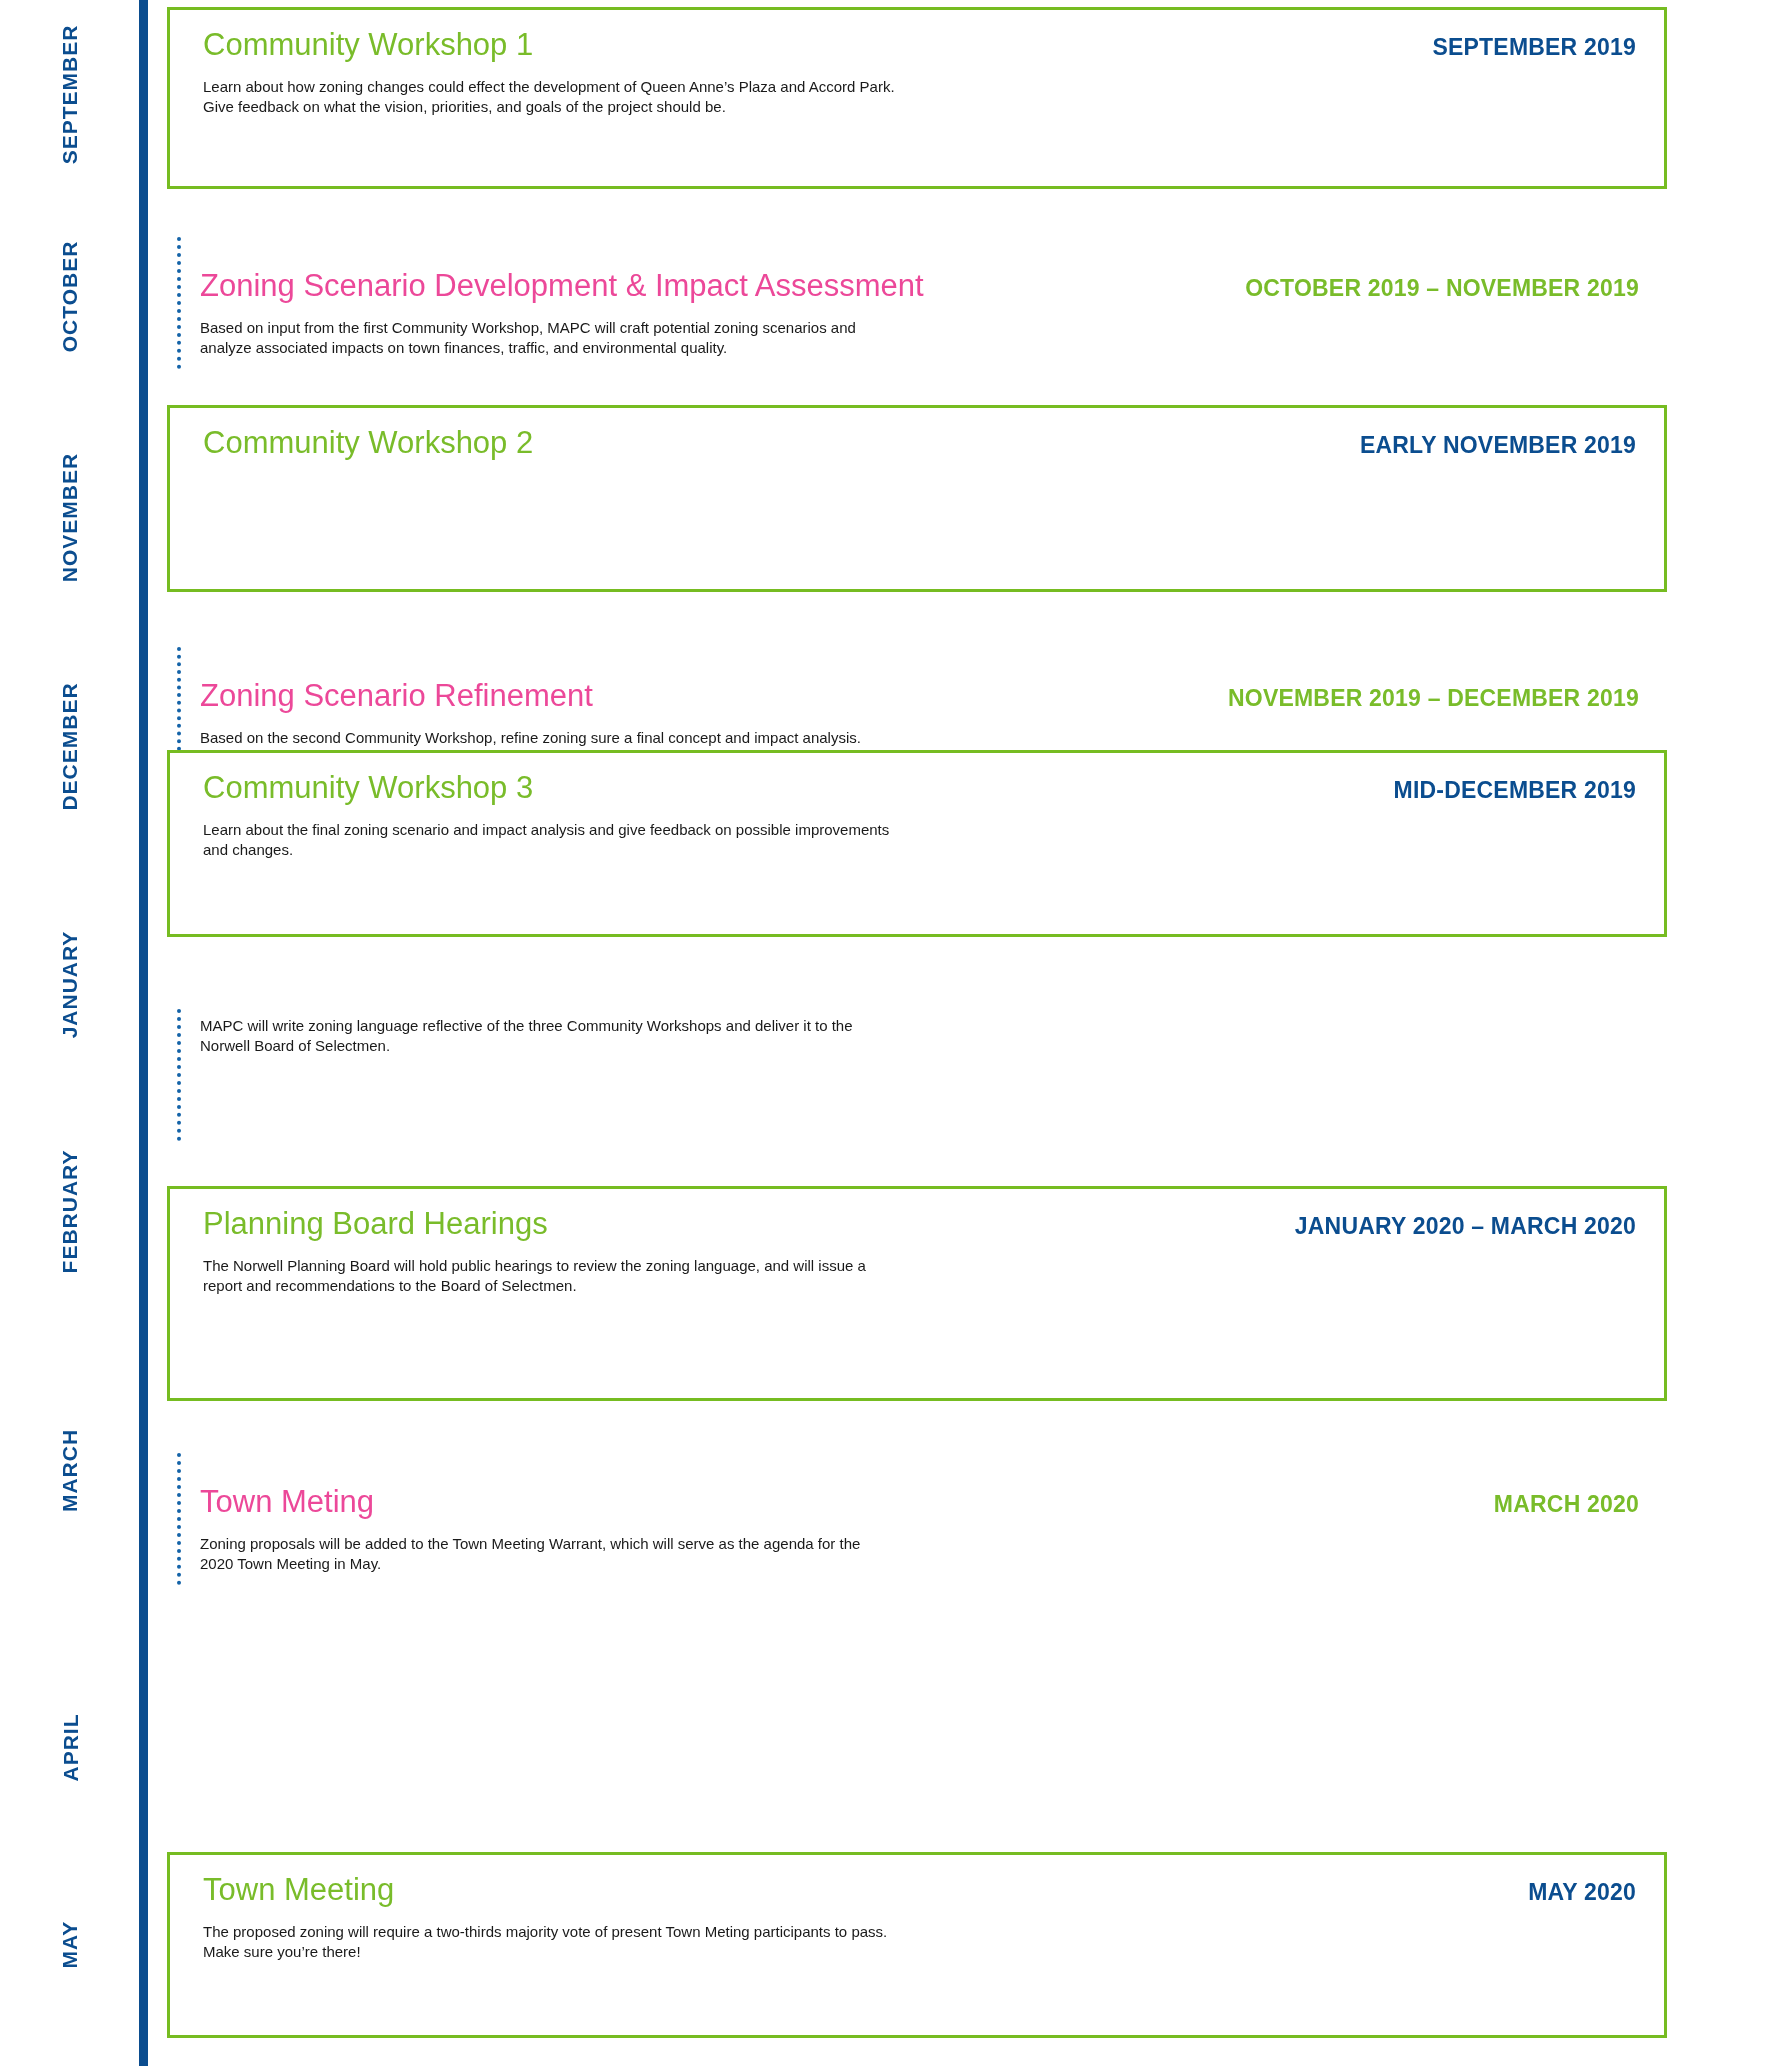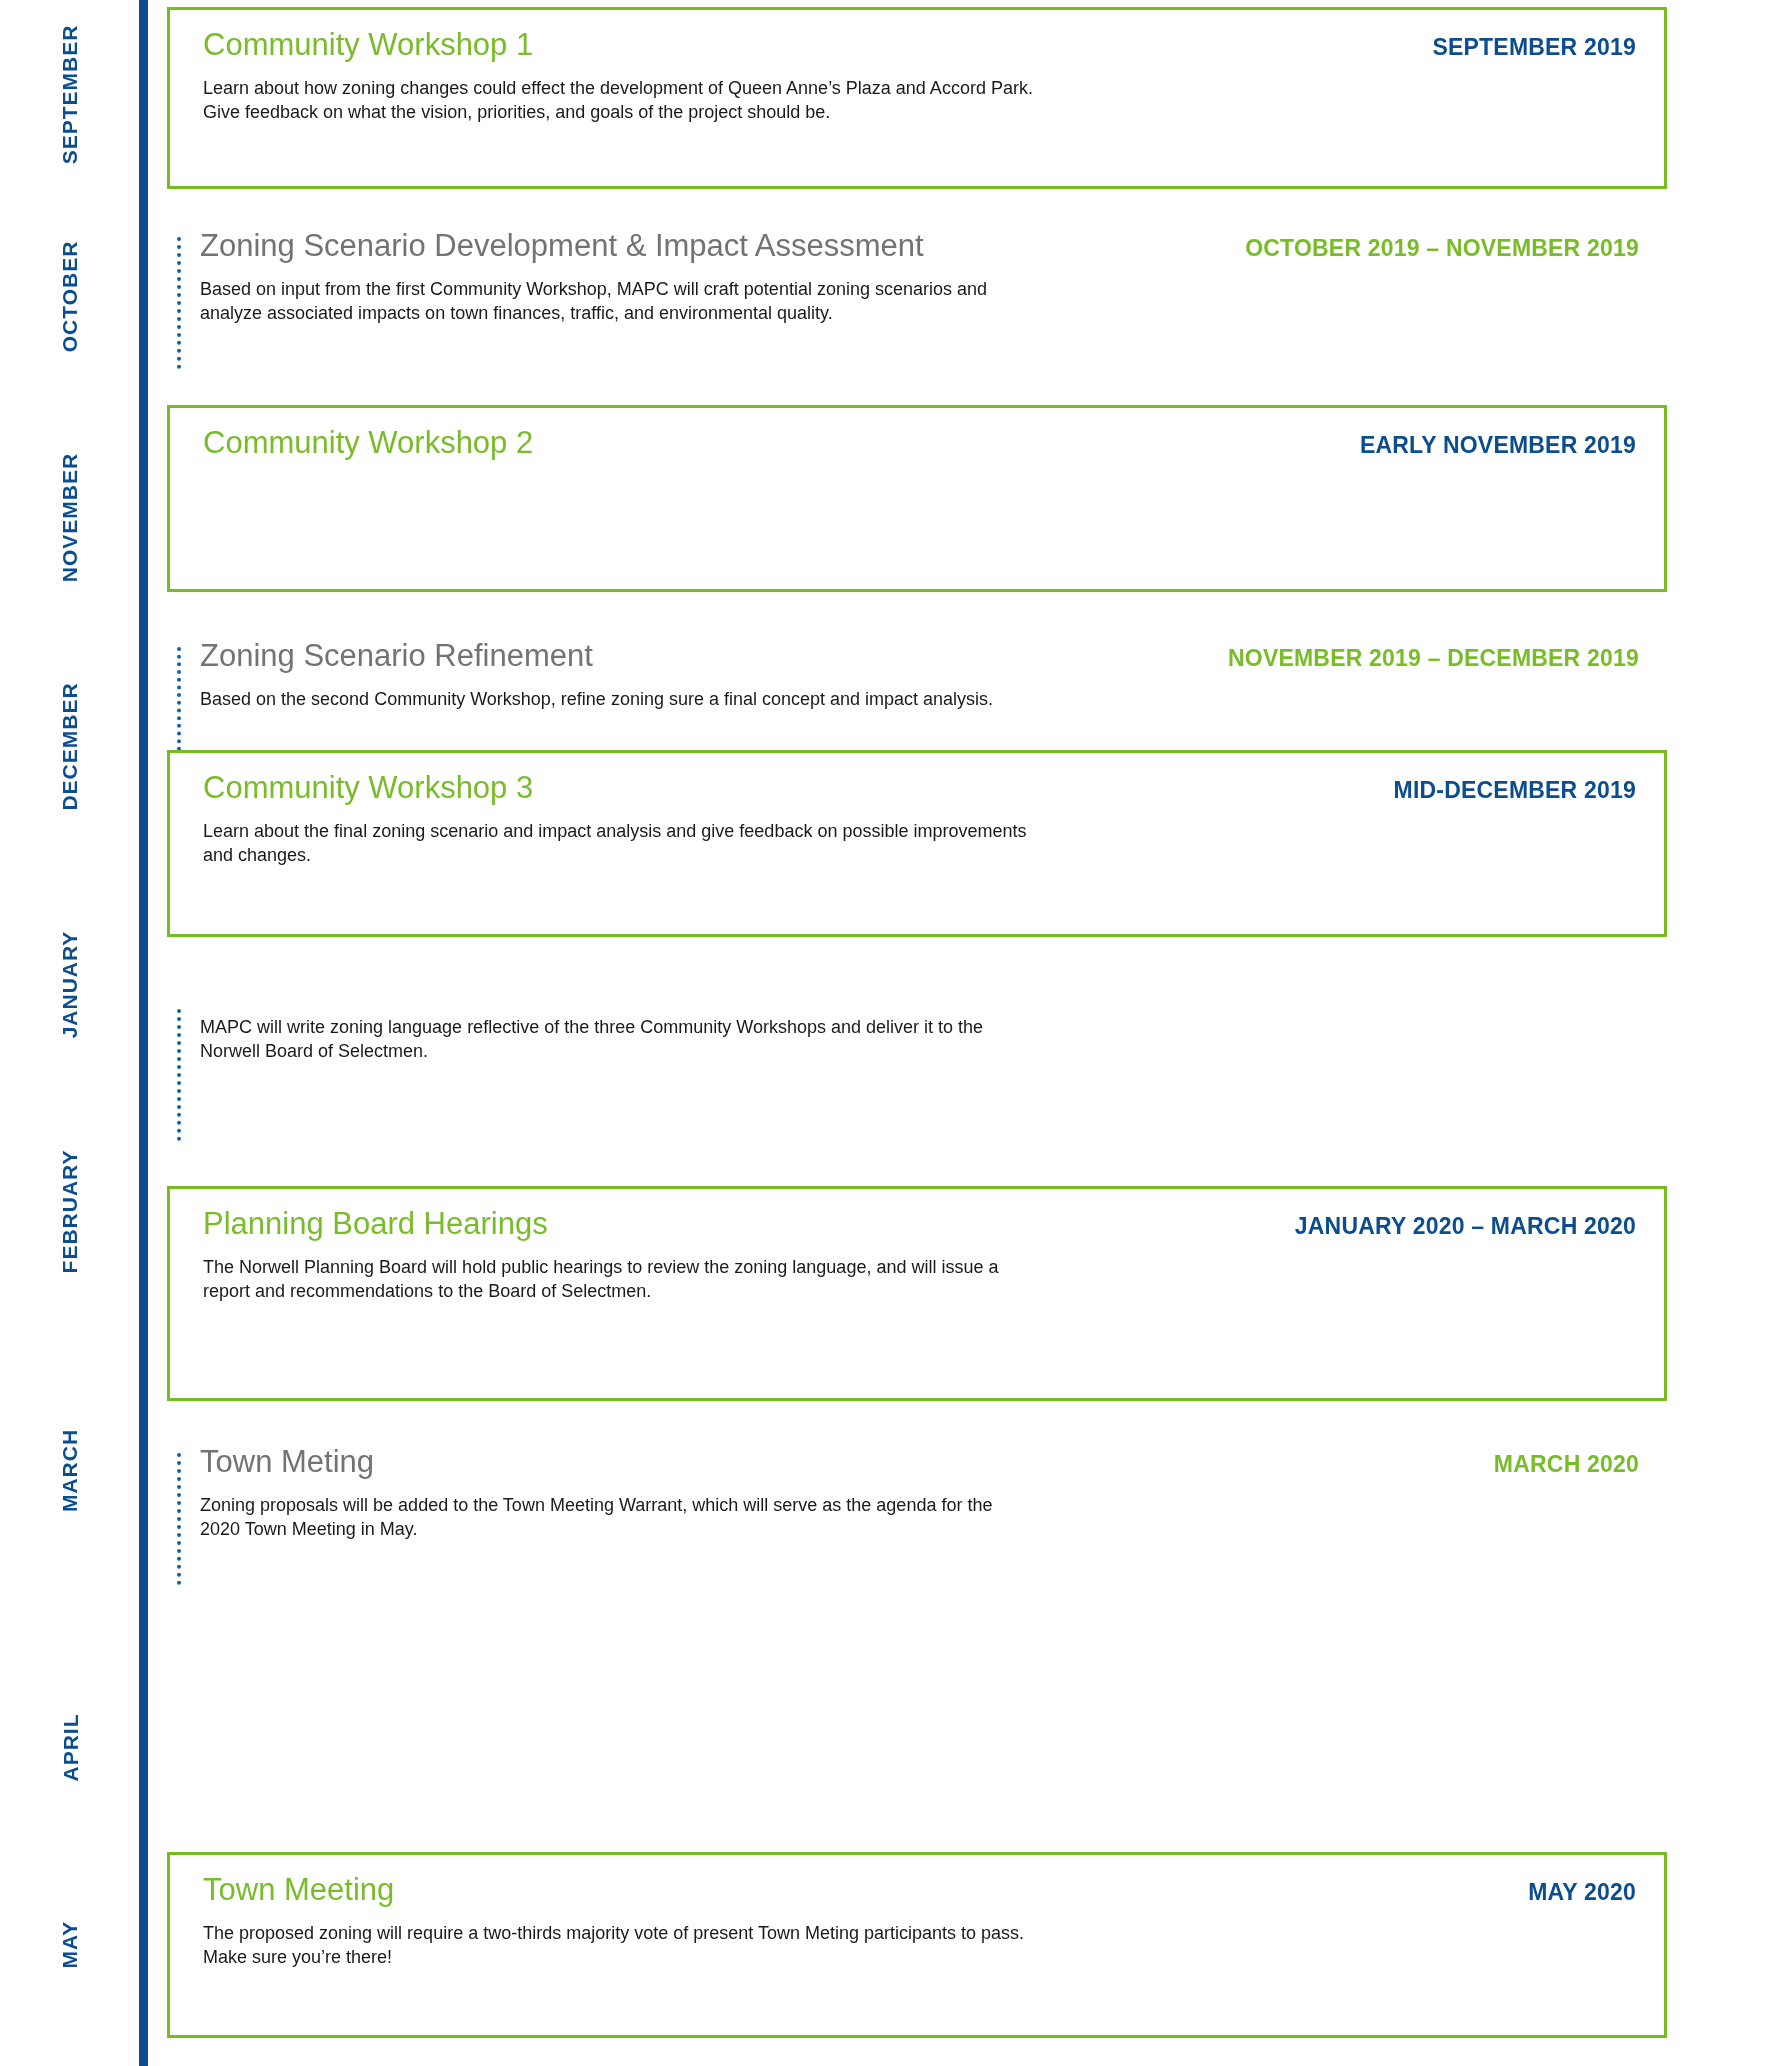--- a/index.html
+++ b/index.html
@@ -99,39 +99,39 @@
   }
 
   .item-title {
     font-family: "Liberation Sans", sans-serif;
     font-weight: normal;
     font-size: 31px;
     line-height: 1.1;
     white-space: nowrap;
   }
   .item.boxed .item-title { color: #79bc2a; }
-  .item.open  .item-title { color: #737373; }
+  .item.open  .item-title { color: #ec4899; margin-top: 40px; }
 
   .item-date {
     font-family: "Liberation Sans", sans-serif;
     font-weight: bold;
     font-size: 23px;
     line-height: 1.1;
     letter-spacing: 0.2px;
     white-space: nowrap;
     text-align: left;
   }
   .item.boxed .item-date { color: #0b4d8f; }
   .item.open  .item-date { color: #79bc2a; }
 
   .item-desc {
     margin-top: 15.3px;
     color: #1a1a1a;
     font-family: "Liberation Sans", sans-serif;
-    font-size: 18px;
+    font-size: 15px;
     line-height: 1.32;
     max-width: 1437px;
     white-space: pre-line;
   }
 </style>
 </head>
 <body>
 
 <div id="page">
 

